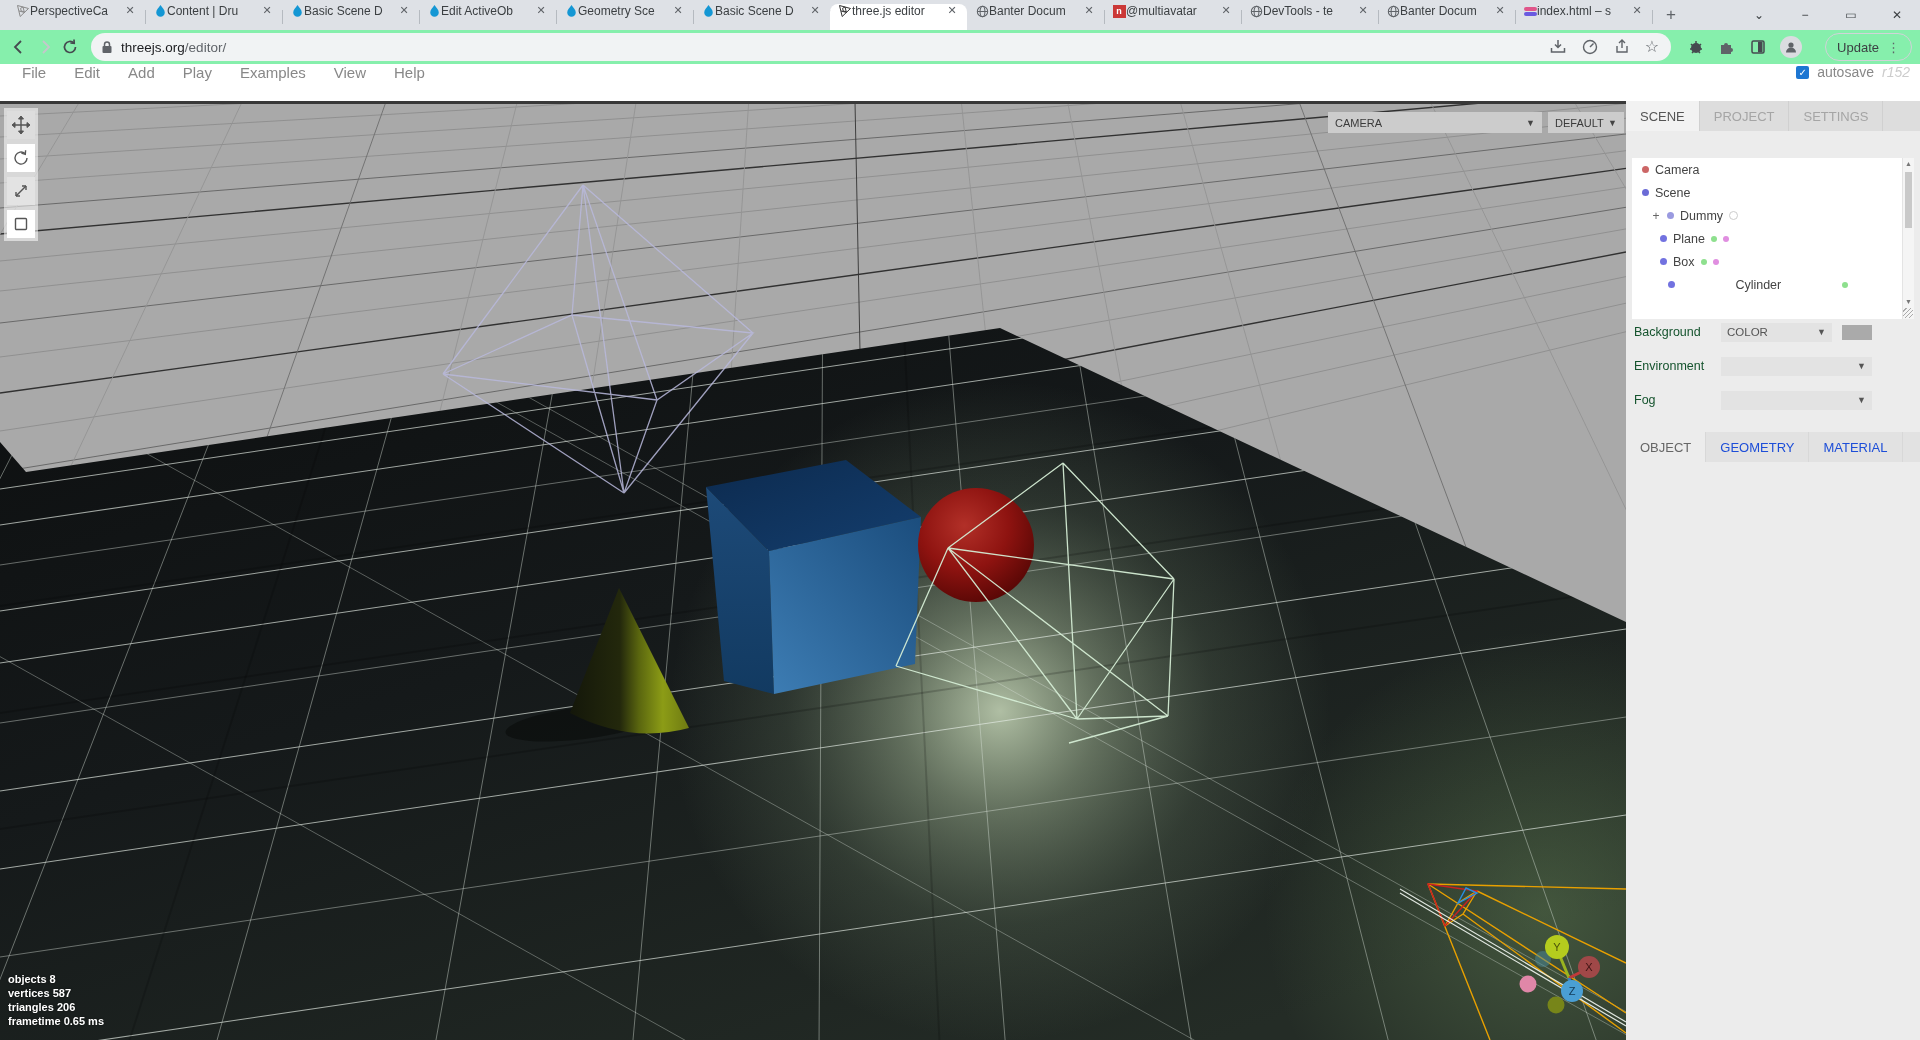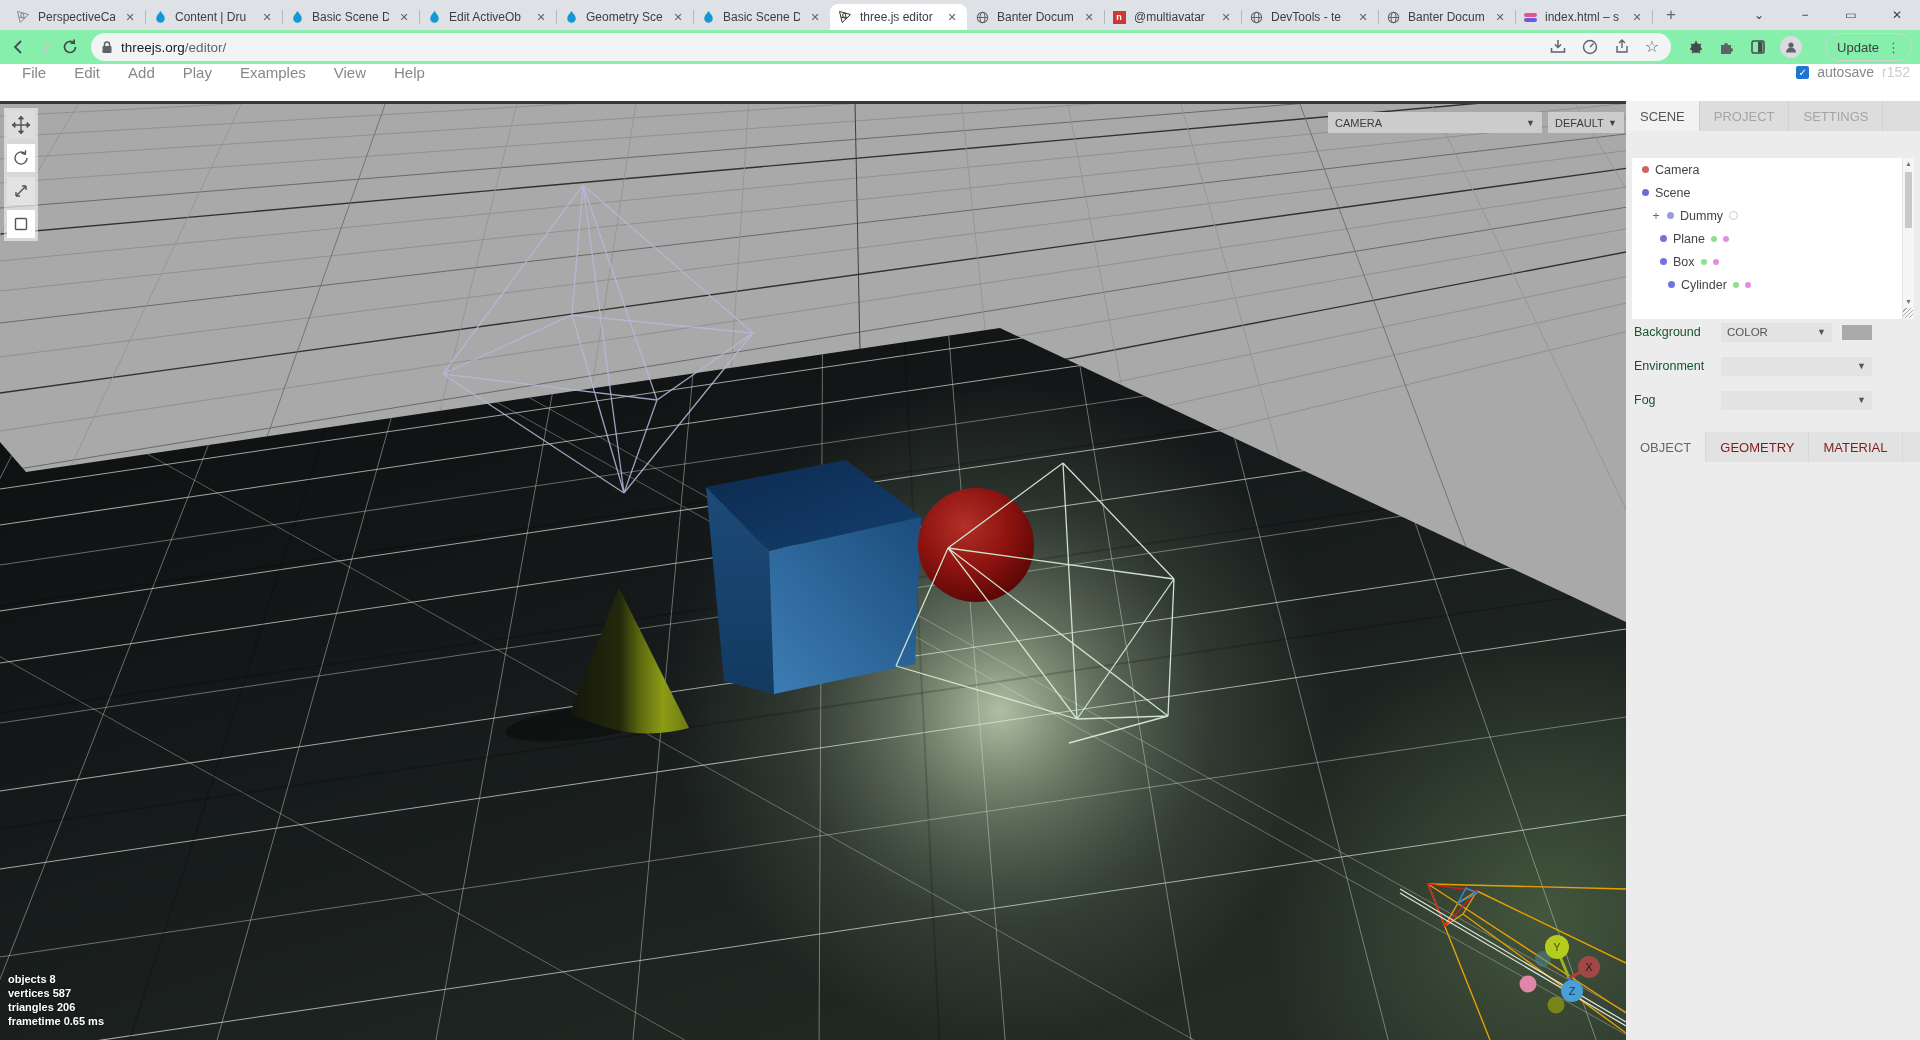--- a/index.html
+++ b/index.html
@@ -1,21 +1,21 @@
 <!DOCTYPE html>
 <html><head>
 <meta charset="utf-8">
 <style>
   * { margin:0; padding:0; box-sizing:border-box; }
   html,body { width:1920px; height:1040px; overflow:hidden; font-family:"Liberation Sans", sans-serif; background:#fff; }
 
   
   .tabstrip { height:30px; background:#dee1e6; display:flex; align-items:flex-end; position:relative; }
   .tabs { display:flex; align-items:flex-end; padding-left:8px; }
-  .tab { width:137px; height:26px; display:flex; align-items:center; gap:8px; padding:0 8px; font-size:12px; color:#3c4043; position:relative; cursor:default; }
+  .tab { width:137px; height:26px; display:flex; gap:0; padding:0 8px; font-size:12px; color:#3c4043; position:relative; cursor:default; }
   .tab .title { flex:1; white-space:nowrap; overflow:hidden; color:#3c4043; }
   .tab.active { background:#fff; border-radius:8px 8px 0 0; }
   .tab:not(.active)::after { content:""; position:absolute; right:-1px; top:6px; height:14px; width:1px; background:#9aa0a6; opacity:.6; }
   .tab .close { font-size:11px; color:#5f6368; width:14px; text-align:center; }
   .favicon { width:14px; height:14px; flex:0 0 14px; display:flex; align-items:center; justify-content:center; }
   .npmic { width:13px; height:13px; background:#cb3837; color:#fff; font-size:9px; font-weight:bold; display:flex; align-items:center; justify-content:center; }
   .edic { width:13px; height:13px; display:flex; flex-direction:column; justify-content:center; gap:1px; }
   .edic i { display:block; height:4px; border-radius:2px; }
   .newtab { width:26px; height:26px; margin:0 0 2px 6px; display:flex; align-items:center; justify-content:center; font-size:17px; color:#5f6368; }
   .wincontrols { position:absolute; right:0; top:0; height:30px; display:flex; align-items:center; }
@@ -32,21 +32,21 @@
   .avatar { width:22px; height:22px; border-radius:50%; background:#dadce0; display:flex; align-items:center; justify-content:center; }
   .update { margin-left:10px; border:1px solid #d0d3d8; border-radius:15px; height:28px; display:flex; align-items:center; gap:8px; padding:0 11px; font-size:13px; color:#3c4043; }
   .kebab { letter-spacing:0; font-size:13px; color:#5f6368; }
 
   
   .menubar { height:37px; background:#fff; display:flex; align-items:flex-start; padding:0 8px; position:relative; }
   .menubar .item { padding:0 14px; font-size:15px; color:#888; }
   .menuright { position:absolute; right:10px; display:flex; align-items:center; gap:8px; }
   .cbx { width:13px; height:13px; background:#1d76d2; border-radius:2px; color:#fff; font-size:10px; line-height:13px; text-align:center; }
   .autosave { font-size:14px; color:#888; }
-  .rev { font-size:14px; color:#ccc; }
+  .rev { font-size:14px; color:#ccc;font-style:italic; }
 
   
   .main { display:flex; height:939px; }
   .viewport { position:relative; width:1626px; height:939px; background:#a9a9a9; overflow:hidden; }
   .viewport svg.scene { position:absolute; left:0; top:0; }
 
   .vptools { position:absolute; left:4px; top:7px; width:34px; padding:3px; background:rgba(255,255,255,0.55); display:flex; flex-direction:column; gap:5px; }
   .vpbtn { width:28px; height:28px; display:flex; align-items:center; justify-content:center; background:#fff; }
   .vpbtn.sel { background:#ddd; }
   .vpbtn.dim { background:#e3e3e3; }
@@ -55,21 +55,21 @@
   .vpselect .chev { font-size:9px; color:#444; }
 
   .stats { position:absolute; left:8px; bottom:12px; color:#fff; font-size:11px; font-weight:bold; line-height:14px; text-shadow:0 0 2px rgba(0,0,0,.6); }
 
   
   .sidebar { width:294px; height:939px; background:#ececec; position:relative; font-size:12.5px; color:#555; }
   .sbtabs { height:30px; background:#ddd; display:flex; align-items:stretch; }
   .sbtab { padding:0 14px; display:flex; align-items:center; color:#a5a5a5; border-right:1px solid #d0d0d0; font-size:13px; }
   .sbtab.active { background:#f2f2f2; color:#555; }
   .sbtabs.obj { position:absolute; top:331px; left:0; right:0; background:#e2e2e2; }
-  .sbtabs.obj .sbtab { border-right:1px solid #d8d8d8; color:#7f1d1d; }
+  .sbtabs.obj .sbtab { border-right:1px solid #d8d8d8; color:#1d4ed8; }
   .sbtabs.obj .sbtab.active { background:#ececec; color:#666; }
 
   .outliner { position:absolute; left:6px; top:57px; width:282px; height:161px; background:#fff; overflow:hidden; }
   .orow { height:23px; display:flex; align-items:center; gap:6px; color:#444; }
   .orow .tdot { width:7px; height:7px; border-radius:50%; flex:0 0 7px; }
   .orow .sdot { width:6px; height:6px; border-radius:50%; flex:0 0 6px; }
   .orow .plus { color:#666; font-size:12px; width:10px; text-align:center; }
   .orow .ring { width:9px; height:9px; border:1.5px solid #ccc; border-radius:50%; }
   .oscroll { position:absolute; right:0; top:0; bottom:0; width:12px; background:#f5f5f5; border-left:1px solid #e4e4e4; font-size:7px; color:#777; text-align:center; }
   .oscroll .thumb { position:absolute; left:2px; right:2px; top:14px; height:56px; background:#c9c9c9; }
@@ -547,21 +547,21 @@
           <span>Plane</span>
           <span class="sdot" style="background: rgb(142, 224, 142);"></span>
           <span class="sdot" style="background: rgb(224, 142, 224);"></span>
         </div>
         <div class="orow" style="padding-left: 28px;">
           <span class="tdot" style="background: rgb(114, 114, 224);"></span>
           <span>Box</span>
           <span class="sdot" style="background: rgb(142, 224, 142);"></span>
           <span class="sdot" style="background: rgb(224, 142, 224);"></span>
         </div>
-        <div class="orow" style="padding-left: 36px;">
+        <div class="orow" style="padding-left: 36px; justify-content: space-between;">
           <span class="tdot" style="background: rgb(114, 114, 224);"></span>
           <span>Cylinder</span>
           <span class="sdot" style="background: rgb(142, 224, 142);"></span>
           <span class="sdot" style="background: rgb(224, 142, 224);"></span>
         </div>
         <div class="oscroll">
         <div class="up">▲</div>
         <div class="thumb"></div>
         <div class="dn">▼</div>
         <div class="grip"></div>

